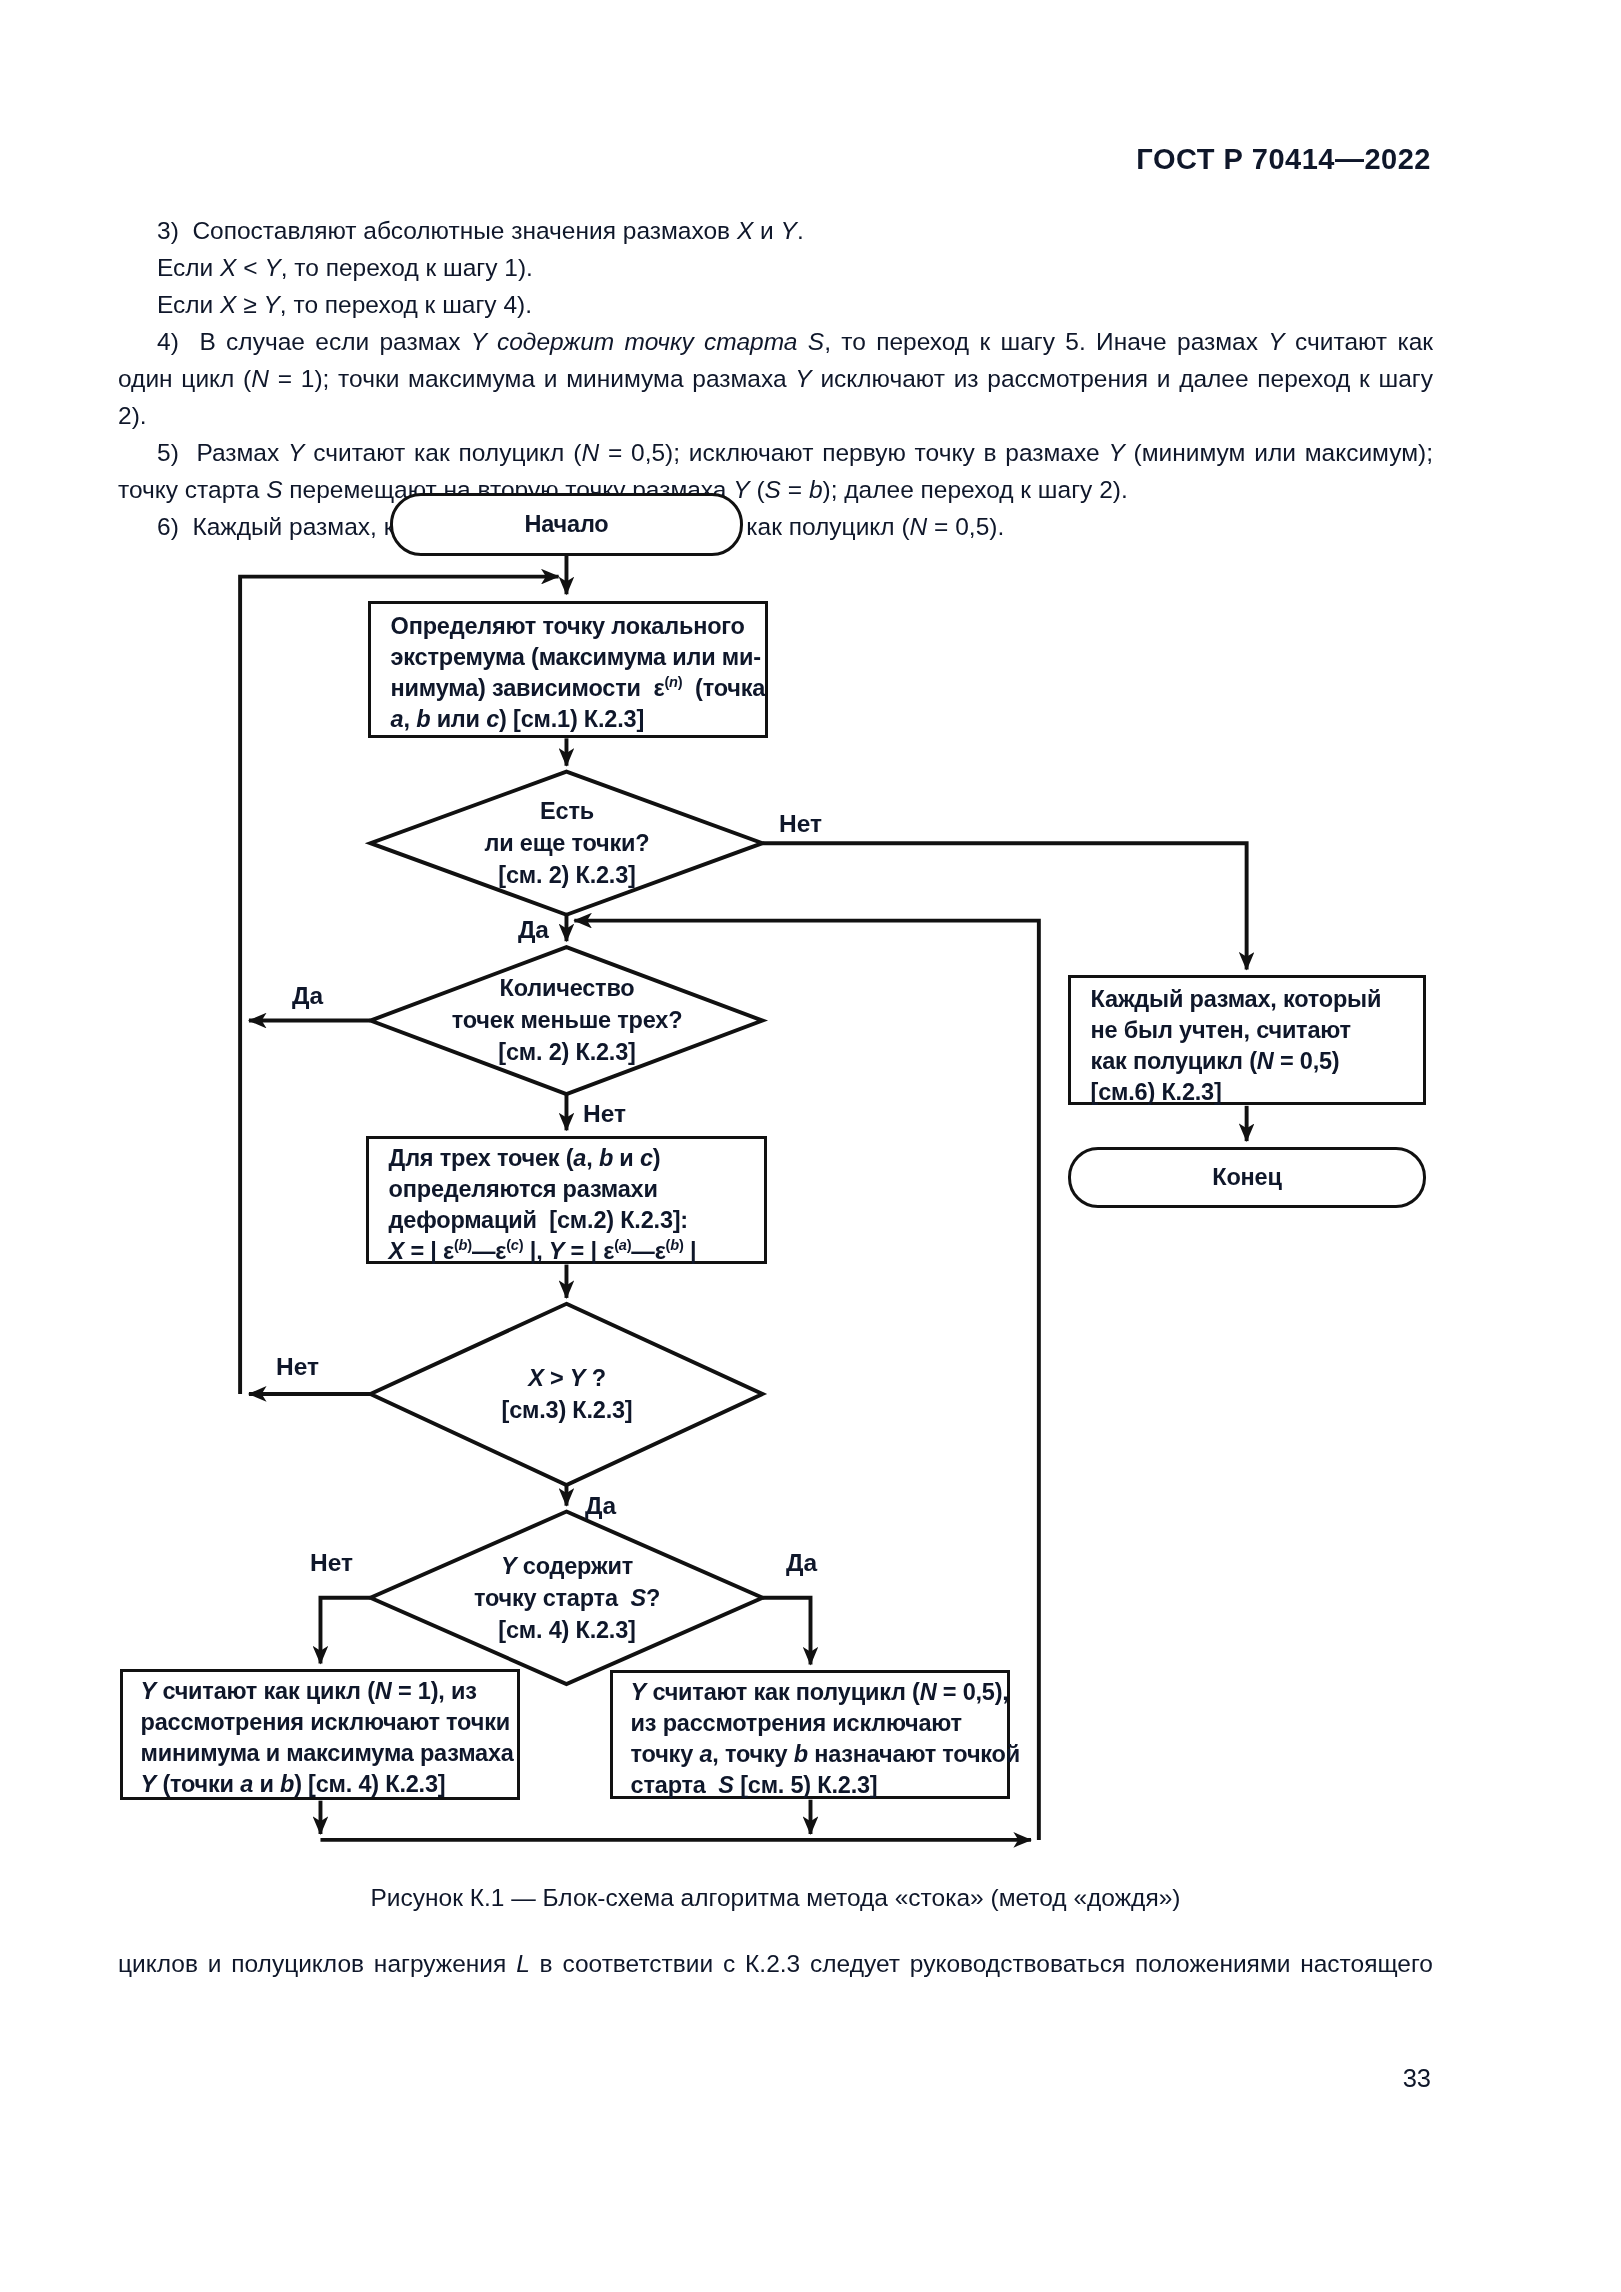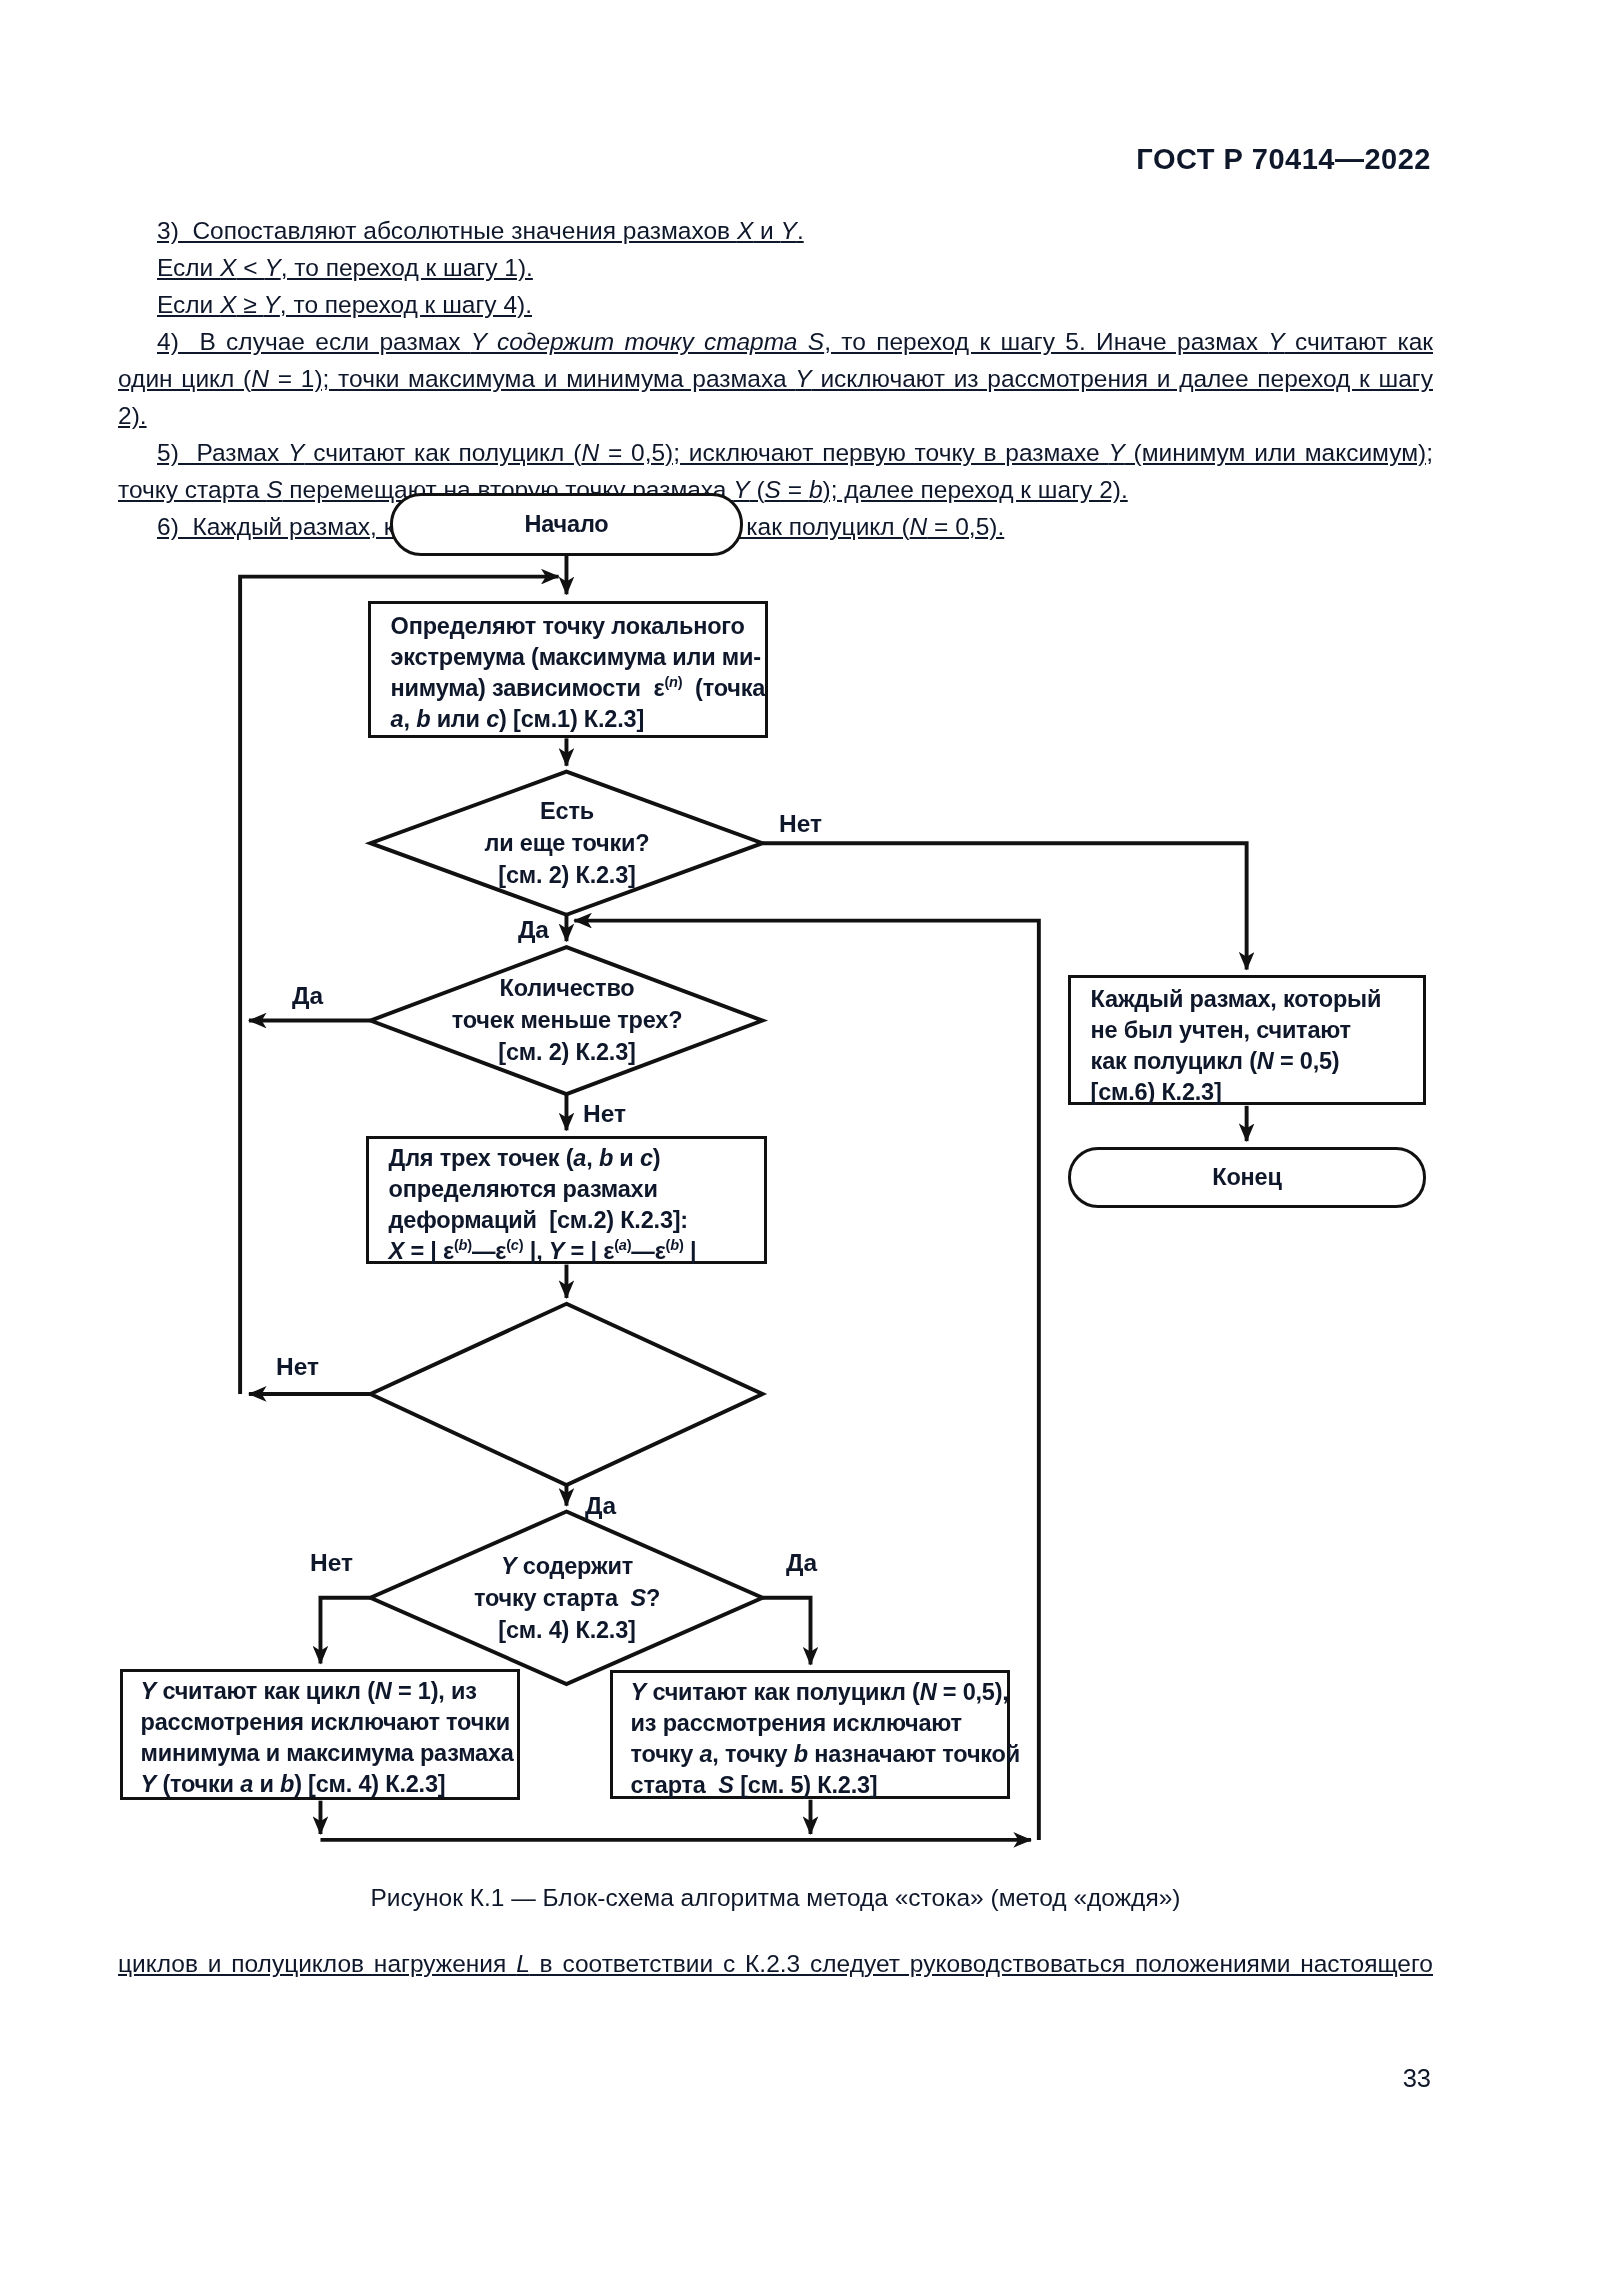--- a/index.html
+++ b/index.html
@@ -5,21 +5,21 @@
   html,body{margin:0;padding:0;background:#e8e8e8;}
   .page{
     position:relative;width:1621px;height:2293px;background:#ffffff;
     font-family:"Liberation Sans",sans-serif;color:#0f172a;overflow:hidden;
   }
   
   .doc-header{
     position:absolute;left:882px;top:143px;width:549px;
     text-align:right;font-size:29px;font-weight:bold;letter-spacing:0.5px;
   }
-  .textblock{position:absolute;left:118px;width:1315px;font-size:24.5px;line-height:37px;text-decoration:underline;}
+  .textblock{position:absolute;left:118px;width:1315px;font-size:24.5px;line-height:37px;}
   .textblock .line{white-space:normal;}
   .textblock .indent{padding-left:39px;}
   .textblock .justify{text-align:justify;text-align-last:justify;}
   .para-k24{top:1949px;line-height:30px;}
   .intro{top:212px;}
   .figure-caption{
     position:absolute;left:118px;top:1884px;width:1315px;
     text-align:center;font-size:24.5px;
   }
   .page-number{position:absolute;left:1367px;top:2064px;width:64px;text-align:right;font-size:25.5px;}
@@ -130,20 +130,24 @@
     <div class="node-line">[см. 2) К.2.3]</div>
   </div>
 
   <div class="node box-ranges">
     <div class="node-line">Для трех точек (<i>a</i>, <i>b</i> и <i>c</i>)</div>
     <div class="node-line">определяются размахи</div>
     <div class="node-line">деформаций&nbsp; [см.2) К.2.3]:</div>
     <div class="node-line"><i>X</i> = | ε<sup>(<i>b</i>)</sup>—ε<sup>(<i>c</i>)</sup> |, <i>Y</i> = | ε<sup>(<i>a</i>)</sup>—ε<sup>(<i>b</i>)</sup> |</div>
   </div>
 
+  <div class="diamond-text dtext-3">
+    <div class="node-line"><i>X</i> &gt; <i>Y</i> ?</div>
+    <div class="node-line">[см.3) К.2.3]</div>
+  </div>
 
   <div class="diamond-text dtext-4">
     <div class="node-line"><i>Y</i> содержит</div>
     <div class="node-line">точку старта&nbsp; <i>S</i>?</div>
     <div class="node-line">[см. 4) К.2.3]</div>
   </div>
 
   <div class="node box-cycle">
     <div class="node-line"><i>Y</i> считают как цикл (<i>N</i> = 1), из</div>
     <div class="node-line">рассмотрения исключают точки</div>

